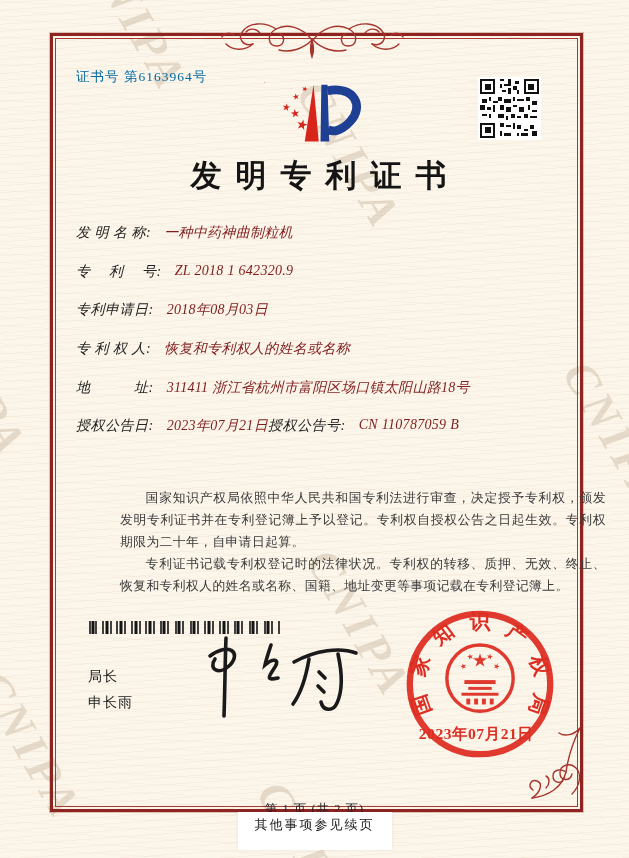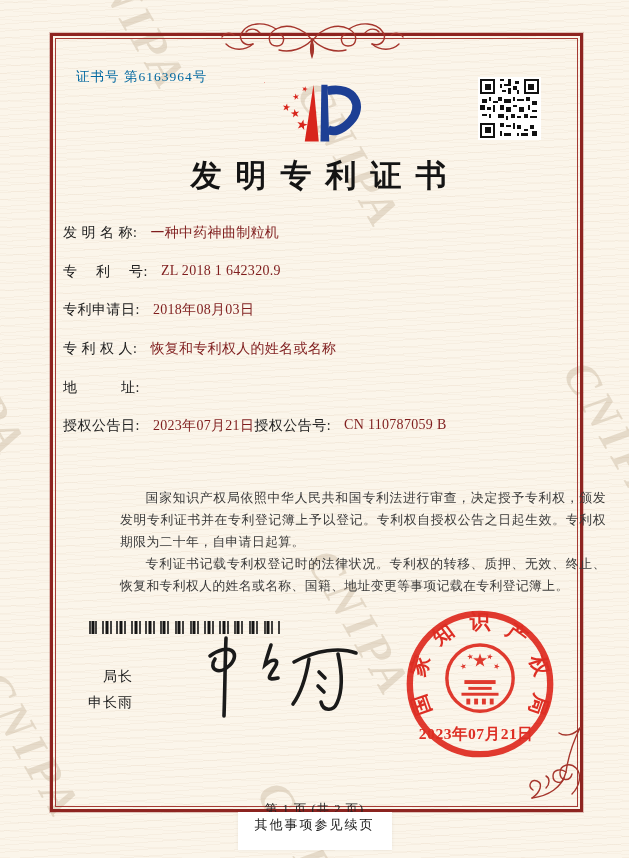--- a/index.html
+++ b/index.html
@@ -44,38 +44,38 @@
   .logo{position:absolute;left:262px;top:82px;width:110px;height:70px;}
   
   .qr{position:absolute;left:478px;top:77px;width:63px;height:63px;}
   
   .title{
     position:absolute;left:0;right:0;top:155px;text-align:center;
     font-size:31px;font-weight:bold;letter-spacing:14px;padding-left:22px;
     color:#141414;
   }
   
-  .fields{position:absolute;left:63px;top:224px;width:480px;font-size:14px;}
+  .fields{position:absolute;left:76px;top:224px;width:480px;font-size:14px;font-style:italic;}
   .frow{height:38.7px;display:flex;align-items:flex-start;}
   .flabel{white-space:pre;letter-spacing:.5px;color:#222;}
   .fvalue{margin-left:13px;letter-spacing:.3px;color:#7f1d1d;}
   .grant-row{display:flex;}
   .grant-col2{display:flex;}
   
   .bodytext{
     position:absolute;left:76px;top:487px;width:486px;
     font-size:12.8px;line-height:22px;text-align:justify;color:#3a3a3a;
     letter-spacing:.4px;
     margin-left:44px;
   }
   .bodytext p{margin:0;text-indent:2em;}
   
   .barcode{position:absolute;left:88px;top:621px;width:194px;height:13px;}
   
-  .officer{position:absolute;left:88px;top:668px;font-family:"Liberation Sans","DejaVu Sans",sans-serif;font-size:14px;color:#1c1c1c;text-align:right;}
+  .officer{position:absolute;left:88px;top:668px;font-family:"Liberation Sans","DejaVu Sans",sans-serif;font-size:14px;color:#1c1c1c;}
   .officer div{margin-bottom:8px;letter-spacing:1px;}
   .signature{position:absolute;left:170px;top:632px;width:200px;height:95px;}
   
   .seal{position:absolute;left:402px;top:606px;width:156px;height:156px;mix-blend-mode:multiply;opacity:.95;}
   
   .page-info{position:absolute;left:0;right:0;top:801px;text-align:center;font-size:12.5px;color:#222;letter-spacing:1px;}
   .note-box{
     position:absolute;left:50%;top:812px;transform:translateX(-50%);
     background:#ffffff;padding:4px 17px 16px;
     font-size:13px;letter-spacing:2px;color:#222;
@@ -219,20 +219,21 @@
     <div class="frow">
       <span class="flabel">专利申请日:</span>
       <span class="fvalue">2018年08月03日</span>
     </div>
     <div class="frow">
       <span class="flabel">专 利 权 人:</span>
       <span class="fvalue">恢复和专利权人的姓名或名称</span>
     </div>
     <div class="frow">
       <span class="flabel">地　　　址:</span>
+      <span class="fvalue">311411 浙江省杭州市富阳区场口镇太阳山路18号</span>
     </div>
     <div class="frow grant-row">
       <span class="flabel">授权公告日:</span>
       <span class="fvalue">2023年07月21日</span>
       <span class="grant-col2">
         <span class="flabel">授权公告号:</span>
         <span class="fvalue">CN 110787059 B</span>
       </span>
     </div>
   </div>

